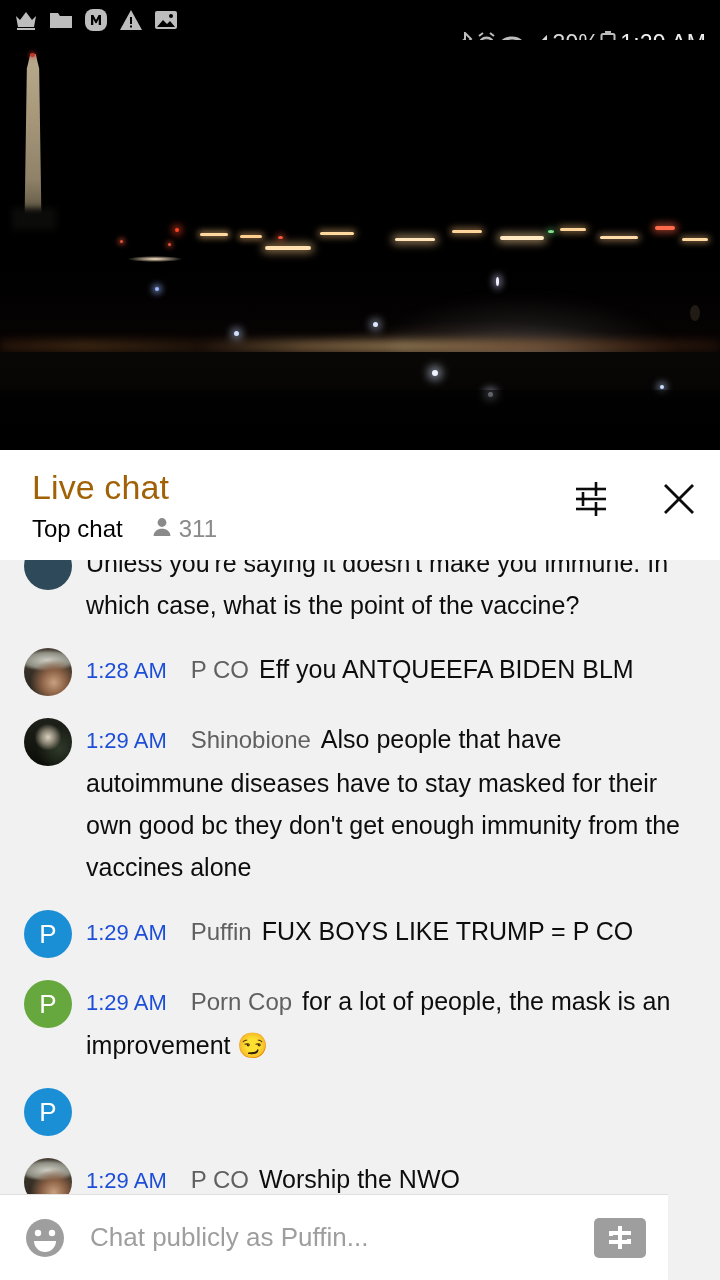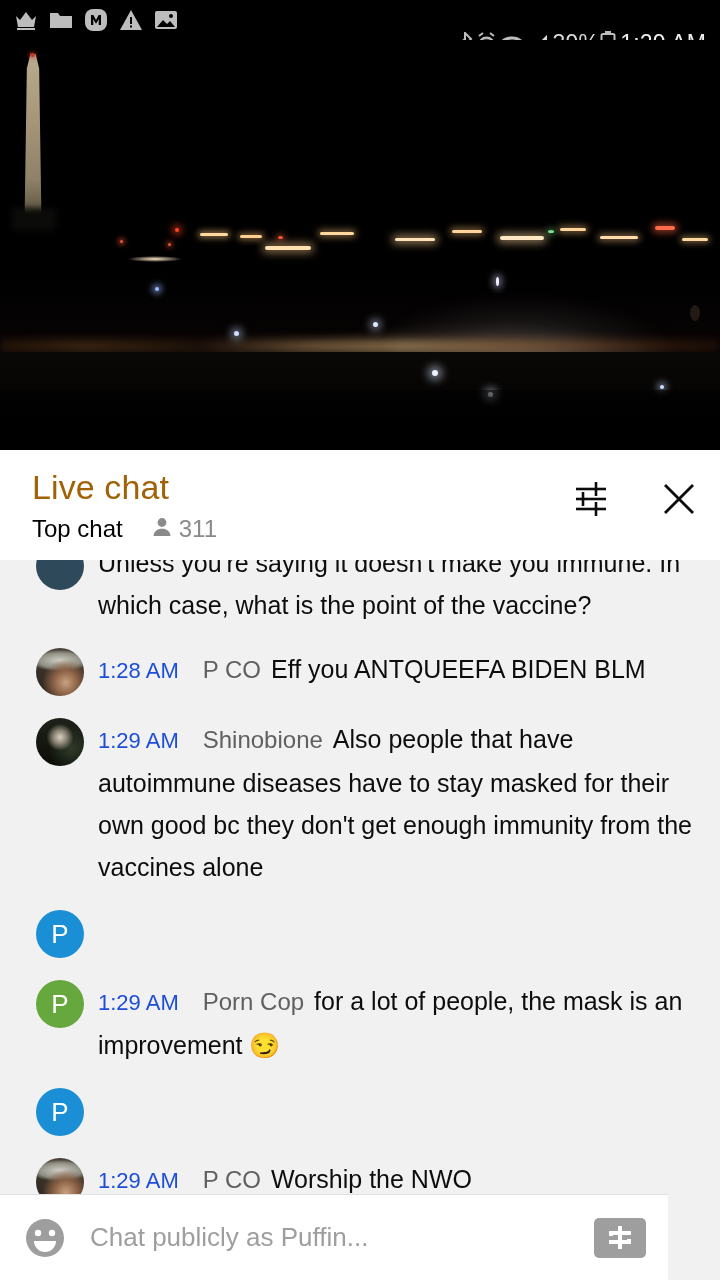--- a/index.html
+++ b/index.html
@@ -87,21 +87,21 @@
   .ch-viewers { display:flex; align-items:center; gap:6px; margin-left:28px; }
   .ch-count { font-size:24px; color:#8a8a8a; }
   .ch-actions { position:absolute; right:18px; top:26px; display:flex; align-items:center; gap:42px; }
   .icon-btn { width:46px; height:46px; display:flex; align-items:center; justify-content:center; cursor:pointer; }
 
   
   .messages {
     position:absolute; top:110px; left:0; width:720px; height:610px;
     background:#f1f1f1; padding:0 0 6px 0;
   }
-  .msg-scroll { position:relative; margin-top:-20px;padding-left:12px; }
+  .msg-scroll { position:relative; margin-top:-20px; }
   .msg {
     display:flex; align-items:flex-start;
     padding:10px 24px 10px 24px;
   }
   .avatar {
     flex:0 0 auto; width:48px; height:48px; border-radius:50%;
     margin-right:14px; margin-top:2px; overflow:hidden;
     display:flex; align-items:center; justify-content:center;
     font-size:26px; color:#fff; font-weight:400;
   }
@@ -286,20 +286,23 @@
             </div>
           </div>
           <div class="msg">
             <div class="avatar av-photo-shino"></div>
             <div class="msg-body">
               <div class="line"><span class="time">1:29 AM</span><span class="author">Shinobione</span><span class="text">Also people that have autoimmune diseases have to stay masked for their own good bc they don't get enough immunity from the vaccines alone</span></div>
             </div>
           </div>
           <div class="msg">
             <div class="avatar av-blue">P</div>
+            <div class="msg-body">
+              <div class="line"><span class="time">1:29 AM</span><span class="author">Puffin</span><span class="text">FUX BOYS LIKE TRUMP = P CO</span></div>
+            </div>
           </div>
           <div class="msg">
             <div class="avatar av-green">P</div>
             <div class="msg-body">
               <div class="line"><span class="time">1:29 AM</span><span class="author">Porn Cop</span><span class="text">for a lot of people, the mask is an improvement 😏</span></div>
             </div>
           </div>
           <div class="msg">
             <div class="avatar av-blue">P</div>
           </div>

